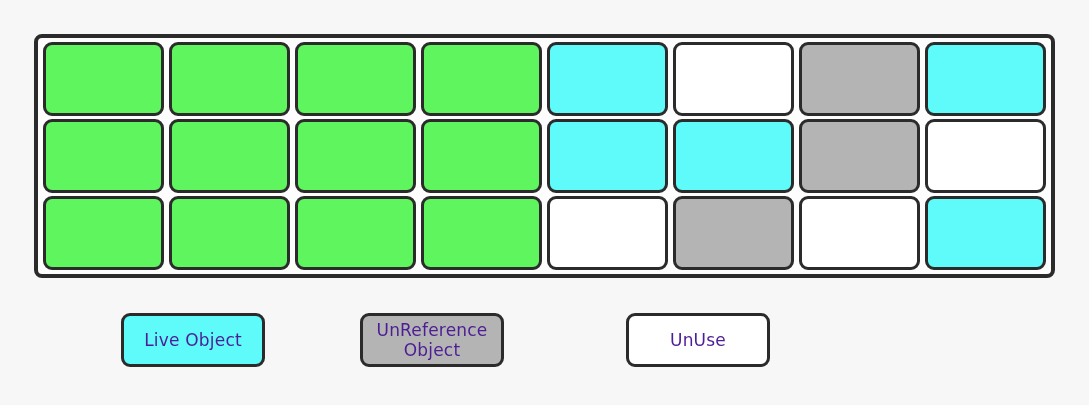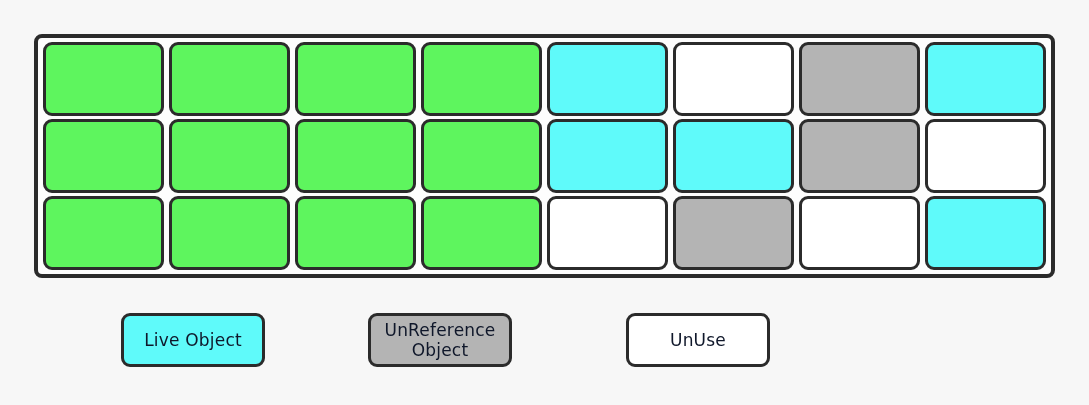--- a/index.html
+++ b/index.html
@@ -72,26 +72,26 @@
     border-radius: 9px;
     display: flex;
     align-items: center;
     justify-content: center;
     text-align: center;
   }
 
   .legend-label {
     font-size: 17px;
     line-height: 20px;
-    color: #0f172a;
+    color: #4c1d95;
     letter-spacing: 0.2px;
   }
 
   #legend-item-live      { left: 121px; }
-  #legend-item-unref     { left: 368px; }
+  #legend-item-unref     { left: 360px; }
   #legend-item-unuse     { left: 626px; }
   #legend-item-reserve   { left: 872px; }
 </style>
 </head>
 <body>
 
 <div id="pool-container">
 
   <div class="pool-row">
     <div class="pool-cell cell-green"></div>

